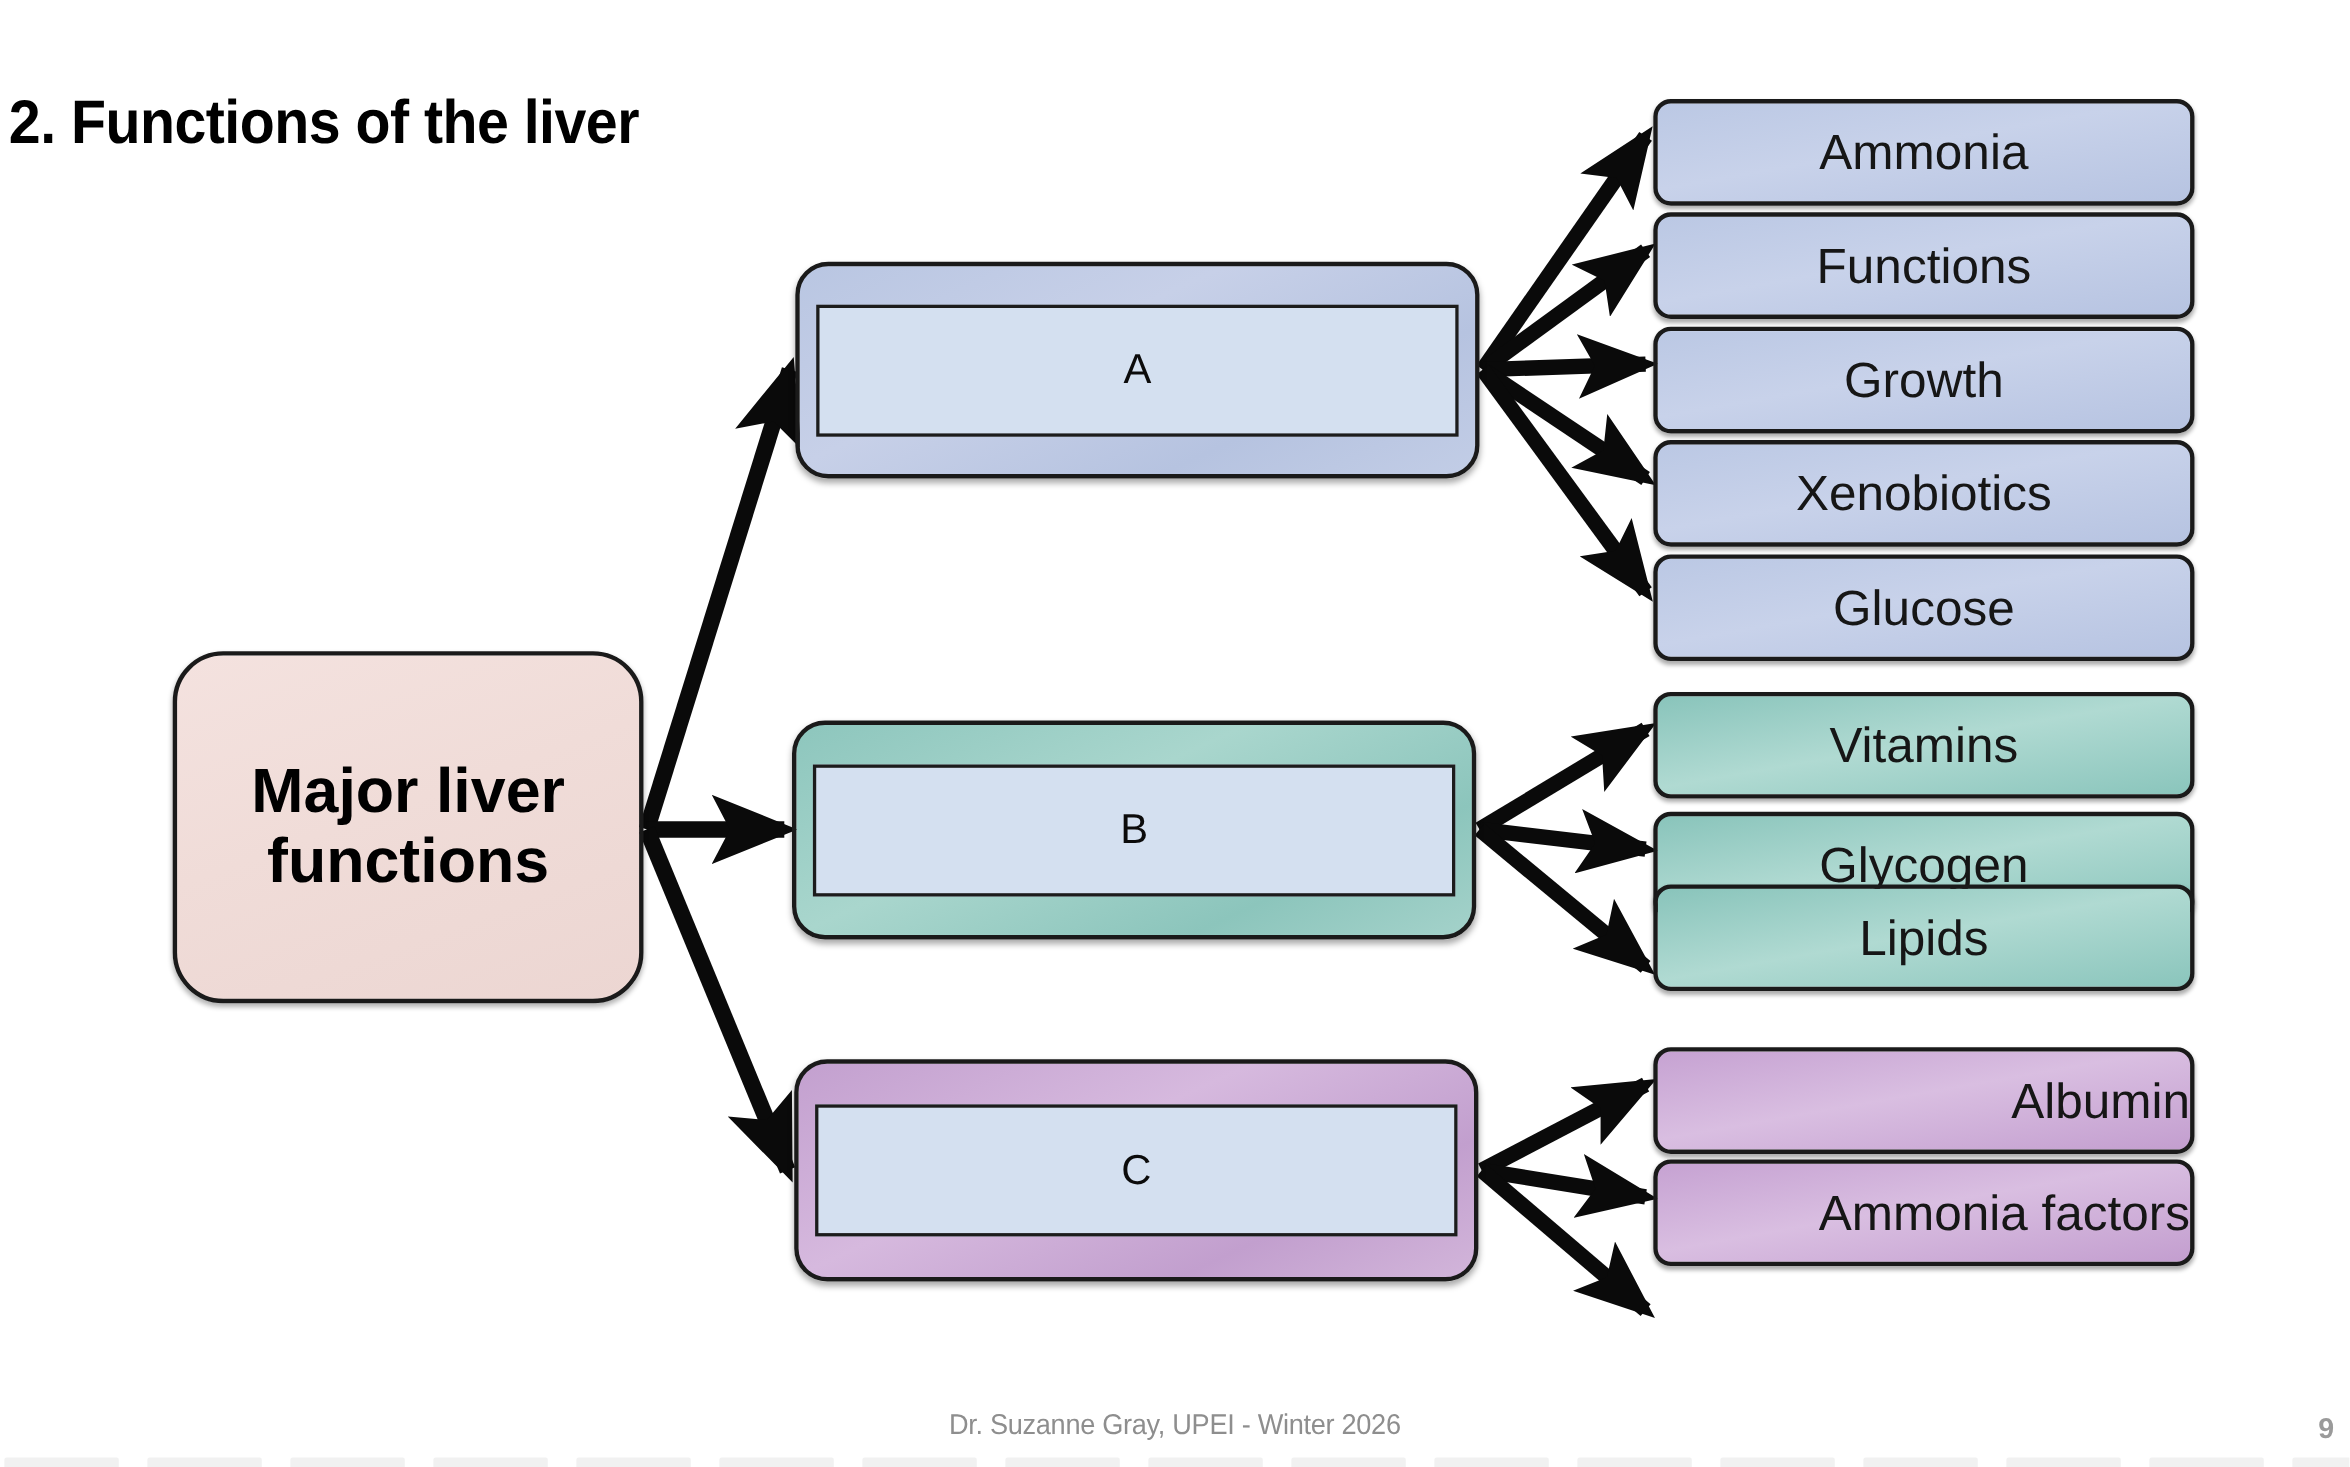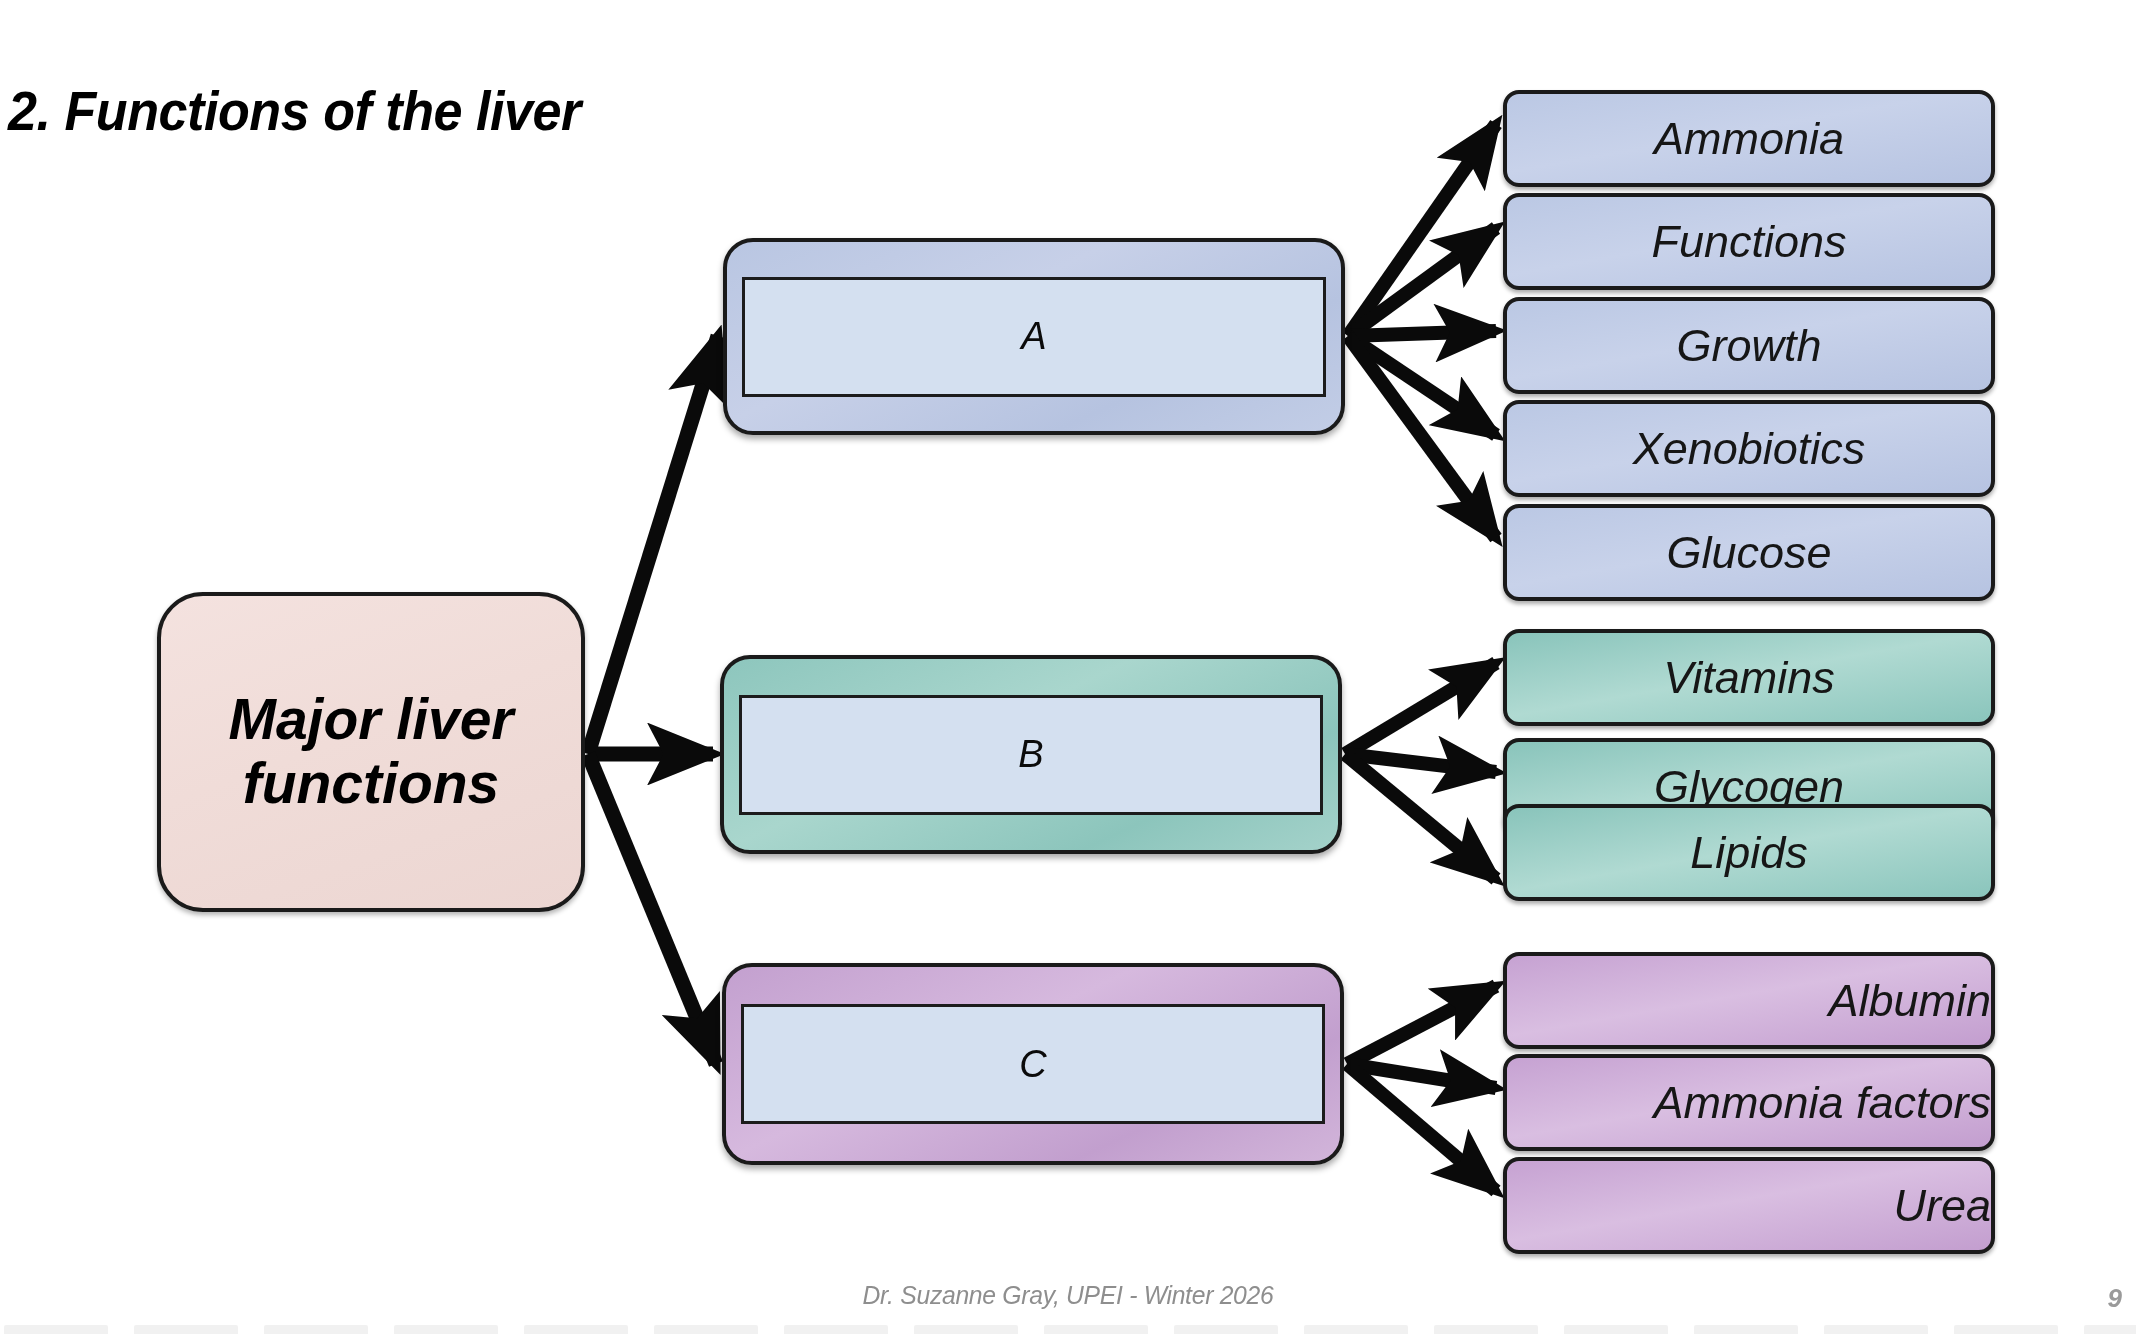--- a/index.html
+++ b/index.html
@@ -9,21 +9,20 @@
   }
   body {
     font-family: "Liberation Sans", sans-serif;
   }
   #slide {
     position: relative;
     width: 2136px;
     height: 1334px;
     background: #ffffff;
     overflow: hidden;
-    font-style: italic;
   }
 
   
   #slide-title {
     position: absolute;
     left: 8px;
     top: 78px;
     font-size: 56px;
     font-weight: bold;
     color: #000000;
@@ -275,23 +274,20 @@
     </div>
   <div class="leaf green" style="top:789px">
       <span class="leaf-label">Lipids</span>
     </div>
   <div class="leaf purple" style="top:937px">
       <span class="leaf-label">Albumin</span>
     </div>
   <div class="leaf purple" style="top:1039px">
       <span class="leaf-label">Ammonia factors</span>
     </div>
-  <div class="leaf purple" style="top:1142px">
-      <span class="leaf-label">Urea</span>
-    </div>
 
   <div id="footer-credit">Dr. Suzanne Gray, UPEI - Winter 2026</div>
   <div id="page-number">9</div>
 
   <div id="thumb-strip">
     <div class="thumb-tick"></div>
     <div class="thumb-tick"></div>
     <div class="thumb-tick"></div>
     <div class="thumb-tick"></div>
     <div class="thumb-tick"></div>

